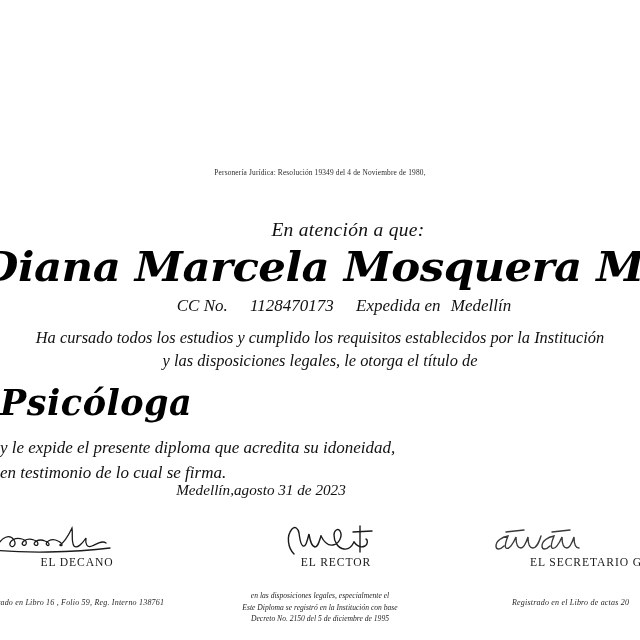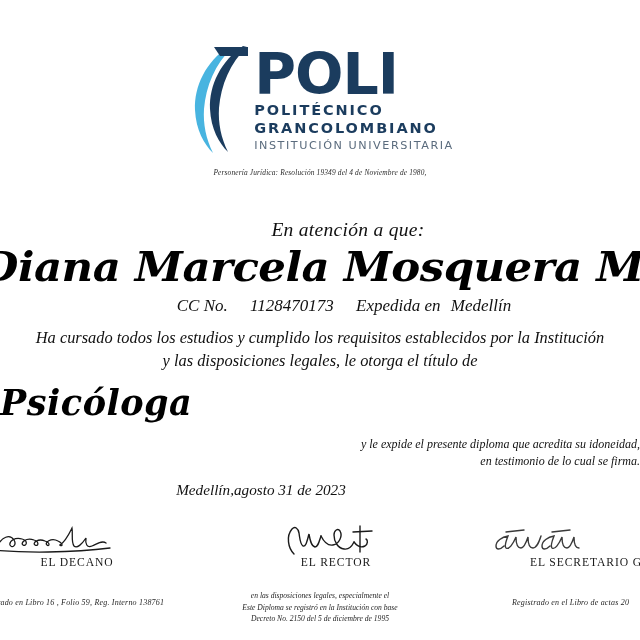--- a/index.html
+++ b/index.html
@@ -80,21 +80,20 @@
   
   .legal-lines {
     position: absolute;
     top: 167px;
     left: 0;
     width: 640px;
     text-align: center;
   }
   .legal-lines div {
     font-family: "Liberation Serif", serif;
-    font-style: italic;
     font-size: 7.4px;
     color: #2b2b2b;
     line-height: 1.62;
     letter-spacing: 0.15px;
   }
 
   
   .en-atencion {
     position: absolute;
     top: 219px;
@@ -160,23 +159,23 @@
     font-size: 35px;
     letter-spacing: 0.5px;
     color: #000;
   }
 
   .paragraph2 {
     position: absolute;
     top: 436px;
     left: 0;
     width: 640px;
-    text-align: right;
-    font-style: italic;
-    font-size: 12px;
+    text-align: left;
+    font-style: italic;
+    font-size: 17px;
     line-height: 1.45;
   }
 
   .date-line {
     position: absolute;
     top: 481px;
     left: 0;
     width: 522px;
     text-align: center;
     font-style: italic;
@@ -246,38 +245,20 @@
     color: #262626;
     white-space: nowrap;
     letter-spacing: 0.2px;
   }
 </style>
 </head>
 <body>
 
 <div id="diploma">
 
-  <div class="logo-block">
-    <div class="logo-inner">
-      <div class="logo-mark">
-        <svg width="64" height="112" viewBox="0 0 64 112" xmlns="http://www.w3.org/2000/svg">
-          <path d="M42 3 C20 18, 8 42, 9 66 C10 86, 18 100, 27 109 C20 95, 17 80, 18 65 C20 42, 29 20, 46 4 Z" fill="#48b4e0"></path>
-          <path d="M56 2 C34 17, 22 41, 23 65 C24 85, 32 99, 41 108 C34 94, 31 79, 32 64 C34 41, 43 19, 60 3 Z" fill="#ffffff"></path>
-          <path d="M57 2 C35 17, 23 41, 24 65 C25 85, 33 99, 42 108 C35 94, 32 79, 33 64 C35 41, 44 19, 61 3 Z" fill="#1b3c5e"></path>
-          <path d="M28 3 L62 3 L62 12 L34 12 Z" fill="#1b3c5e"></path>
-        </svg>
-      </div>
-      <div class="logo-text">
-        <div class="logo-poli">POLI</div>
-        <div class="logo-line1">POLITÉCNICO</div>
-        <div class="logo-line2">GRANCOLOMBIANO</div>
-        <div class="logo-line3">INSTITUCIÓN UNIVERSITARIA</div>
-      </div>
-    </div>
-  </div>
 
   <div class="legal-lines">
     <div>Personería Jurídica: Resolución 19349 del 4 de Noviembre de 1980,</div>
   </div>
 
   <div class="en-atencion">En atención a que:</div>
 
   <div class="student-name">Diana Marcela Mosquera Moreno</div>
 
   <div class="cc-line">

